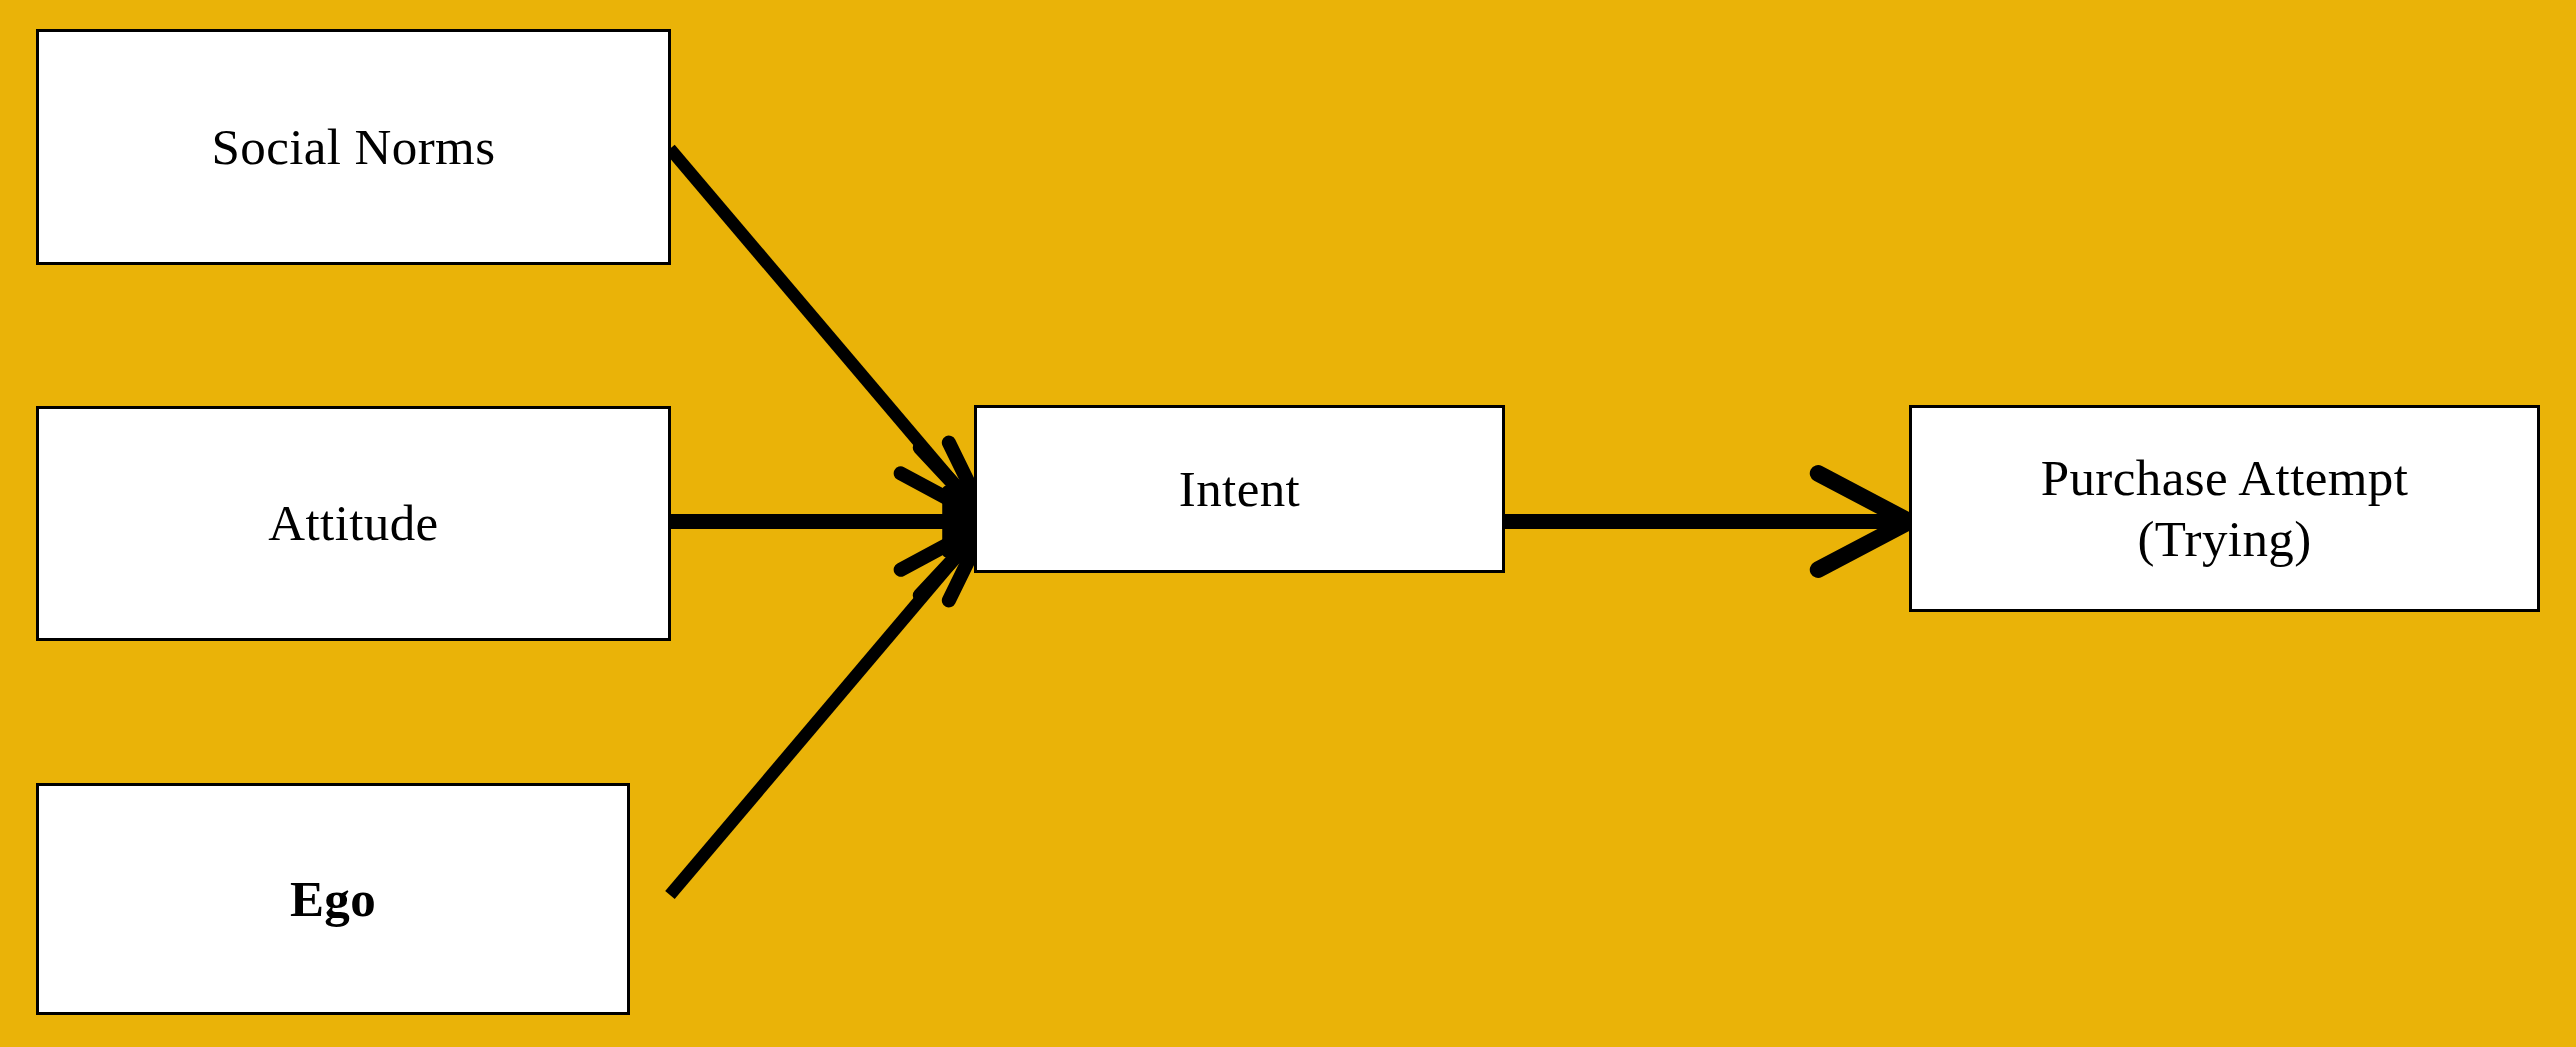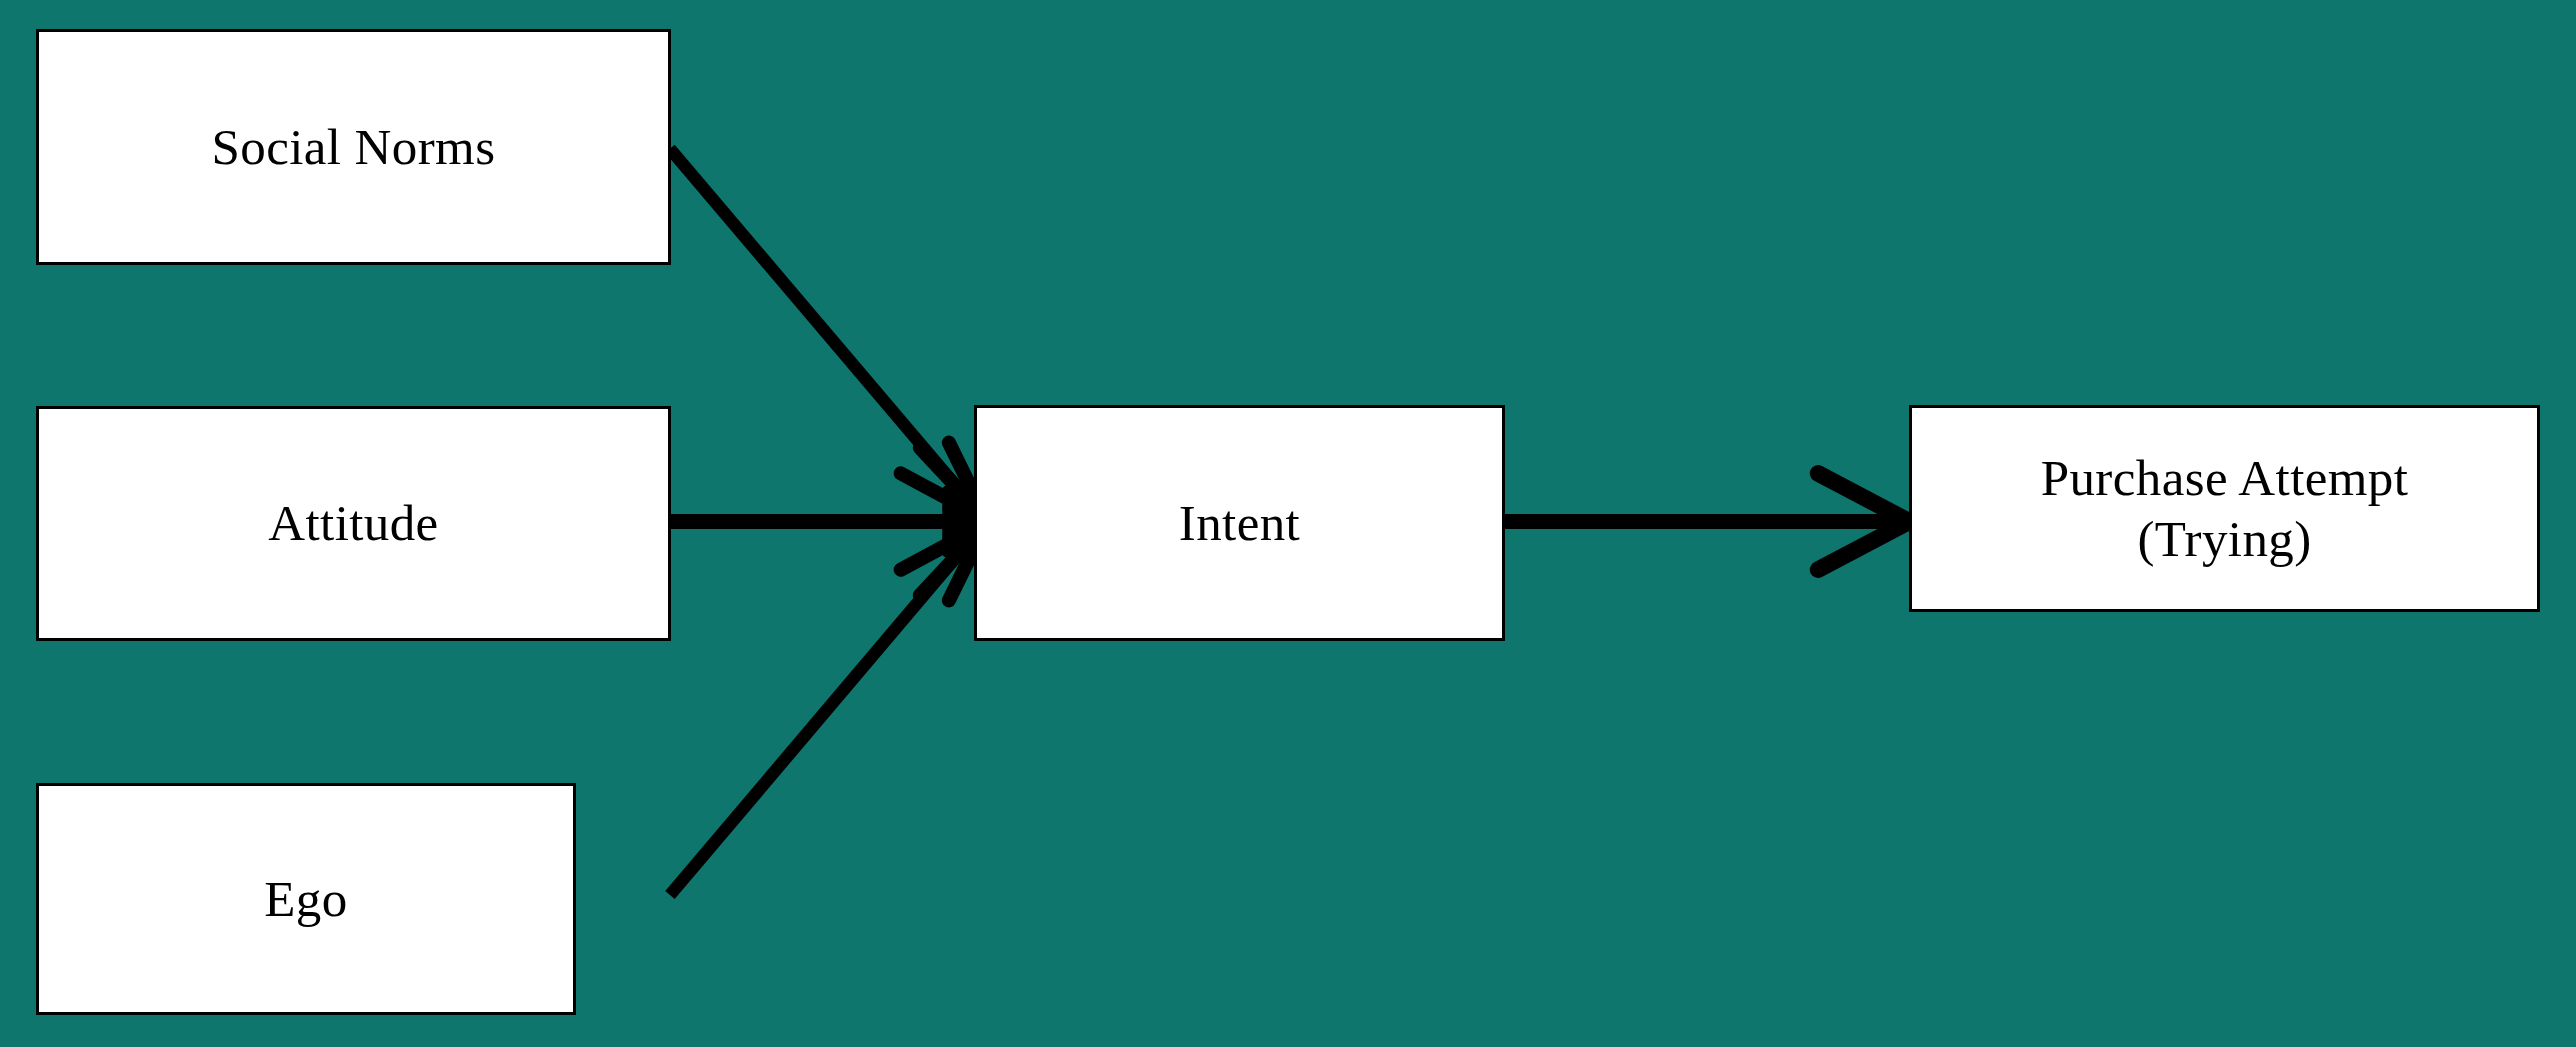--- a/index.html
+++ b/index.html
@@ -8,21 +8,21 @@
     padding: 0;
     background: #ffffff;
   }
   body {
     font-family: "Liberation Serif", "DejaVu Serif", serif;
   }
   #canvas {
     position: relative;
     width: 2576px;
     height: 1048px;
-    background: #0f766e;
+    background: #eab308;
     overflow: hidden;
   }
   #diagram-svg {
     position: absolute;
     left: 0;
     top: 0;
     width: 2576px;
     height: 1048px;
   }
   .node-box {
@@ -40,22 +40,22 @@
     font-size: 51px;
     line-height: 1.18;
     color: #000000;
     letter-spacing: 0.4px;
     white-space: pre-line;
     padding: 0 11.6px;
   }
   
   #node-social-norms { left: 36px;   top: 29px;   width: 635px; height: 236px; }
   #node-attitude     { left: 36px;   top: 406px;  width: 635px; height: 235px; }
-  #node-ego          { left: 36px;   top: 783px;  width: 540px; height: 232px; }
-  #node-intent       { left: 974px; top: 405px;  width: 531px; height: 236px; }
+  #node-ego          { left: 36px;   top: 783px;  width: 594px; height: 232px; font-weight: bold; }
+  #node-intent       { left: 974px; top: 405px;  width: 531px; height: 168px; }
   #node-purchase     { left: 1909px; top: 405px;  width: 631px; height: 207px; }
 </style>
 </head>
 <body>
 
 <div id="canvas">
 
   <svg id="diagram-svg" viewBox="0 0 3103 1262" xmlns="http://www.w3.org/2000/svg">
 
     <g>

